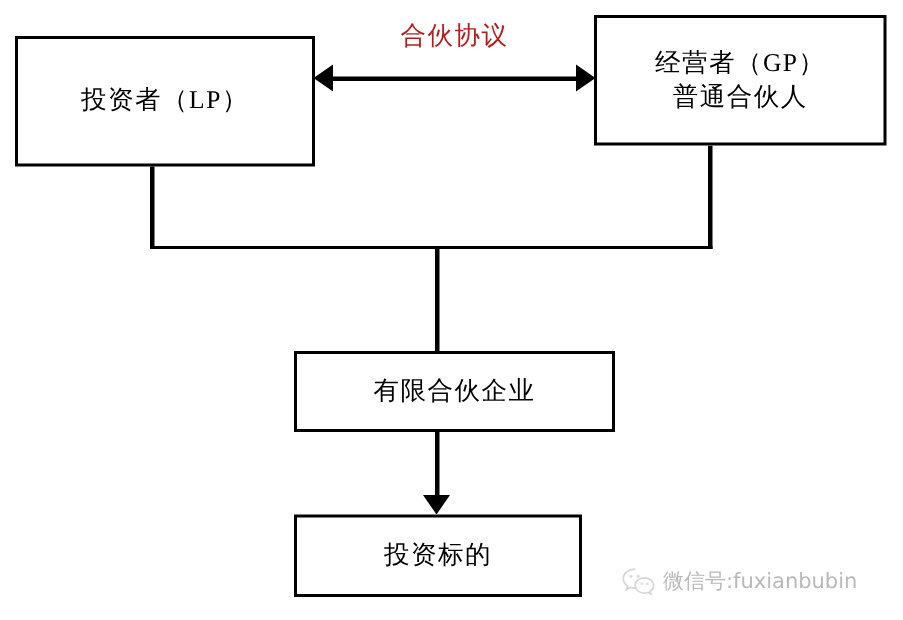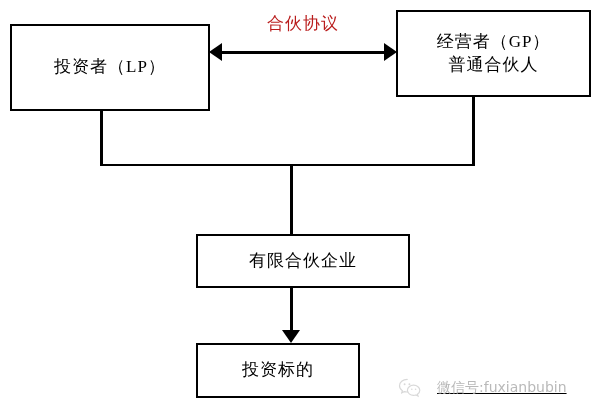--- a/index.html
+++ b/index.html
@@ -54,21 +54,21 @@
   #box-lpe {
     left: 196px;
     top: 234px;
     width: 214px;
     height: 54px;
     font-size: 17px;
   }
   #box-target {
     left: 196px;
     top: 343px;
-    width: 164px;
+    width: 192px;
     height: 55px;
     font-size: 17px;
   }
 
   
   .hline {
     position: absolute;
     background: #000000;
     height: 2.5px;
     z-index: 1;
@@ -137,27 +137,26 @@
     height: 0;
     border-left: 9.5px solid transparent;
     border-right: 9.5px solid transparent;
     border-top: 13px solid #000000;
     z-index: 2;
   }
 
   
   #watermark {
     position: absolute;
-    left: 398px;
+    left: 414px;
     top: 377px;
     display: flex;
     align-items: center;
-    gap: 15px;
+    gap: 4px;
     z-index: 4;
-    text-decoration: underline;
   }
   #watermark .wm-text {
     font-family: "DejaVu Sans", "Liberation Sans", sans-serif;
     font-size: 14px;
     color: #b9b9b9;
     white-space: nowrap;
   }
   #watermark .wm-icon {
     width: 24px;
     height: 22px;

